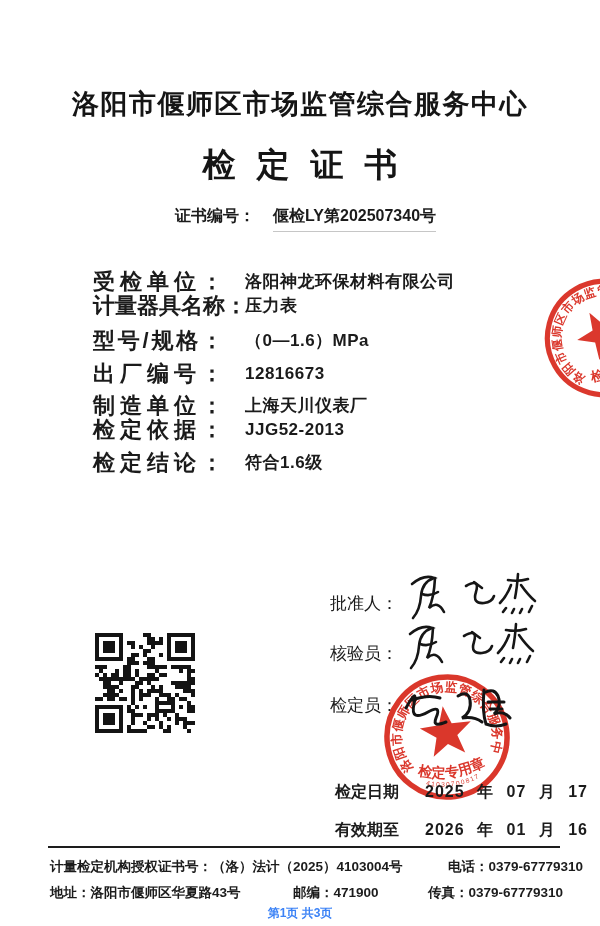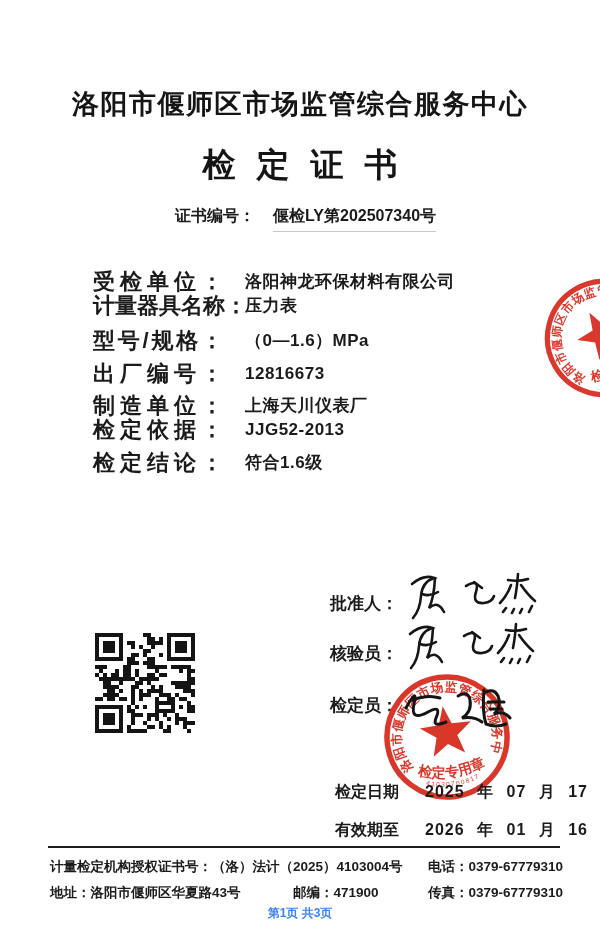--- a/index.html
+++ b/index.html
@@ -43,41 +43,41 @@
   }
   .field-row:nth-child(2){}
   .field-row:nth-child(3){margin-top:11px;}
   .field-row:nth-child(4){margin-top:9px;}
   .field-row:nth-child(5){margin-top:8px;}
   .field-row:nth-child(6){}
   .field-row:nth-child(7){margin-top:9px;}
   
   .sig-label{
     position:absolute;left:330px;
-    font-size:17px;font-weight:bold;
+    font-size:17px;font-weight:normal;
   }
   .sig-svg{position:absolute;z-index:5;}
   
   .qr{position:absolute;left:95px;top:633px;width:100px;height:100px;}
   
   .seal{position:absolute;z-index:3;}
   .seal-top{left:538px;top:272px;}
   .seal-bottom{left:377px;top:667px;}
   
   .date-row{
     position:absolute;left:335px;white-space:nowrap;
     font-size:16px;font-weight:bold;z-index:6;
   }
   .date-row .dval{margin-left:26px;letter-spacing:1px;word-spacing:7px;}
   
   .sep-line{position:absolute;top:846px;left:48px;width:512px;height:2px;background:#1d1d1d;}
   .footer-row{position:absolute;left:0;width:600px;font-size:13.5px;font-weight:bold;white-space:nowrap;}
   .footer-row span{position:absolute;top:0;}
   .f-auth{left:50px;}
-  .f-phone{left:408px;padding-left:20px;}
+  .f-phone{left:428px;padding-left:20px;}
   .f-addr{left:50px;}
   .f-zip{left:293px;}
   .f-fax{left:428px;}
   .page-num{
     position:absolute;top:905px;left:0;width:600px;text-align:center;
     font-size:12px;font-weight:bold;color:#3b82f6;
   }
   .seal-ring-text{font-size:12.5px;font-weight:bold;letter-spacing:0.5px;}
   .seal-title-text{font-size:14px;font-weight:bold;}
   .seal-serial-text{font-size:6.5px;letter-spacing:1.5px;}

